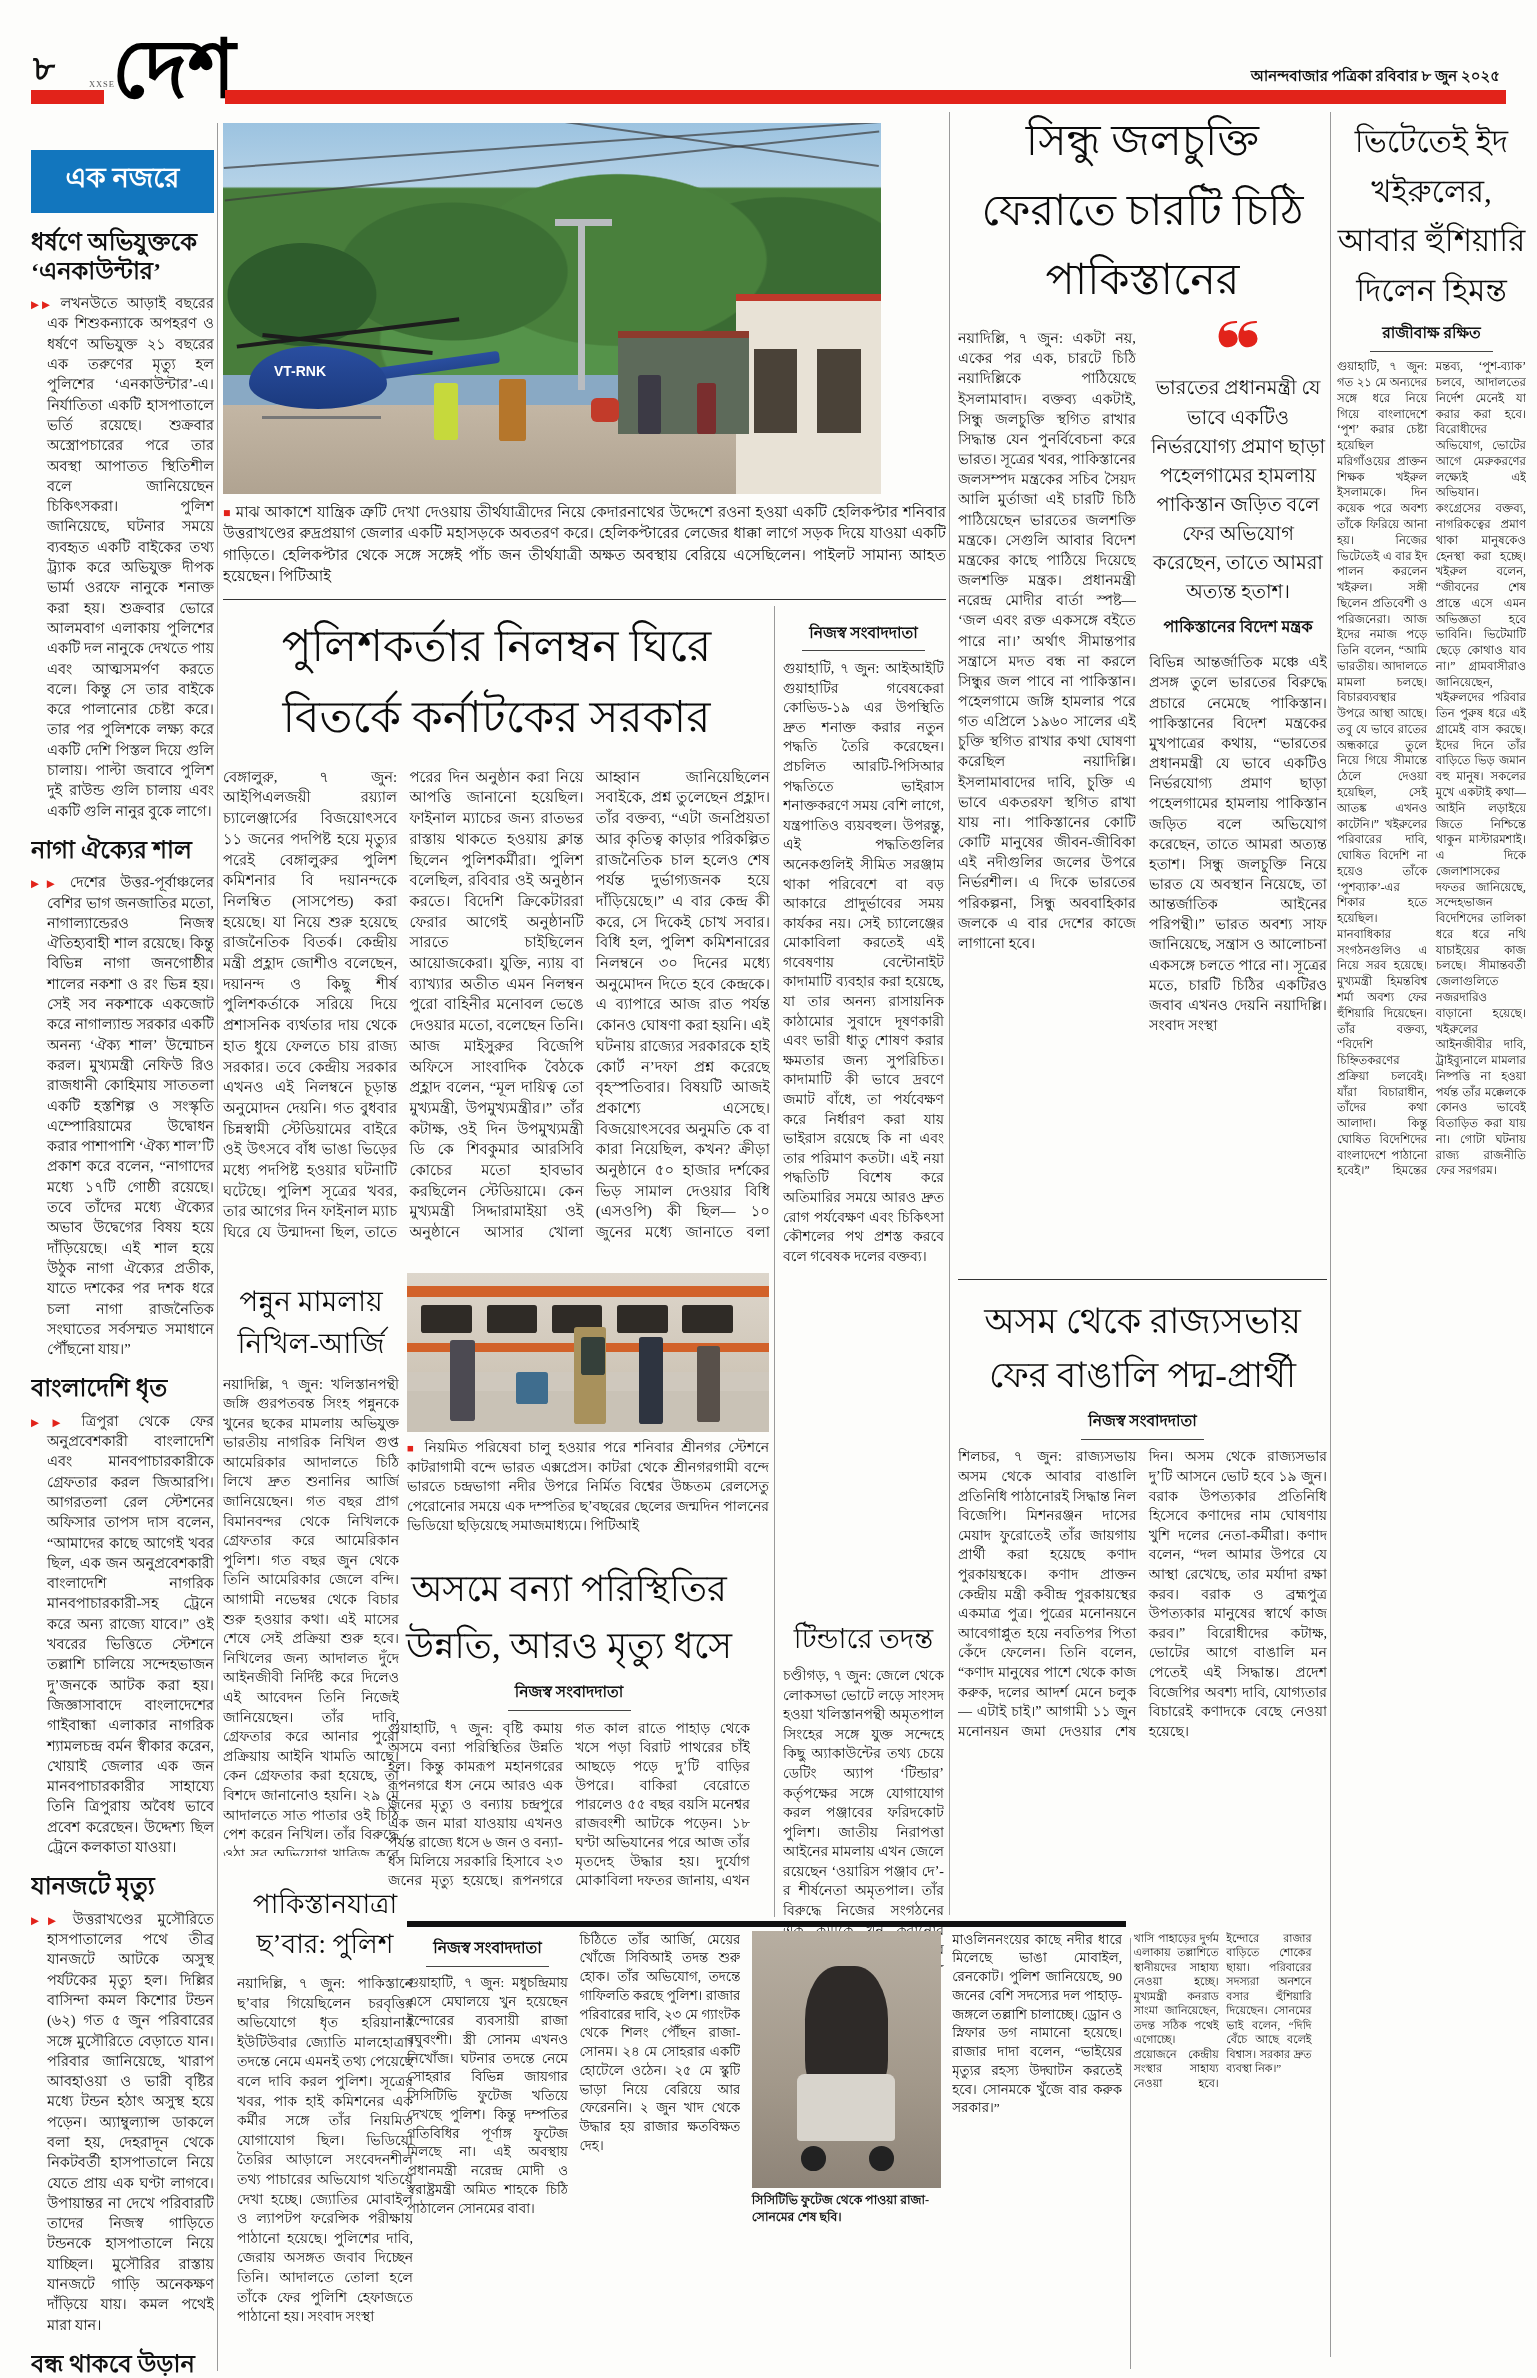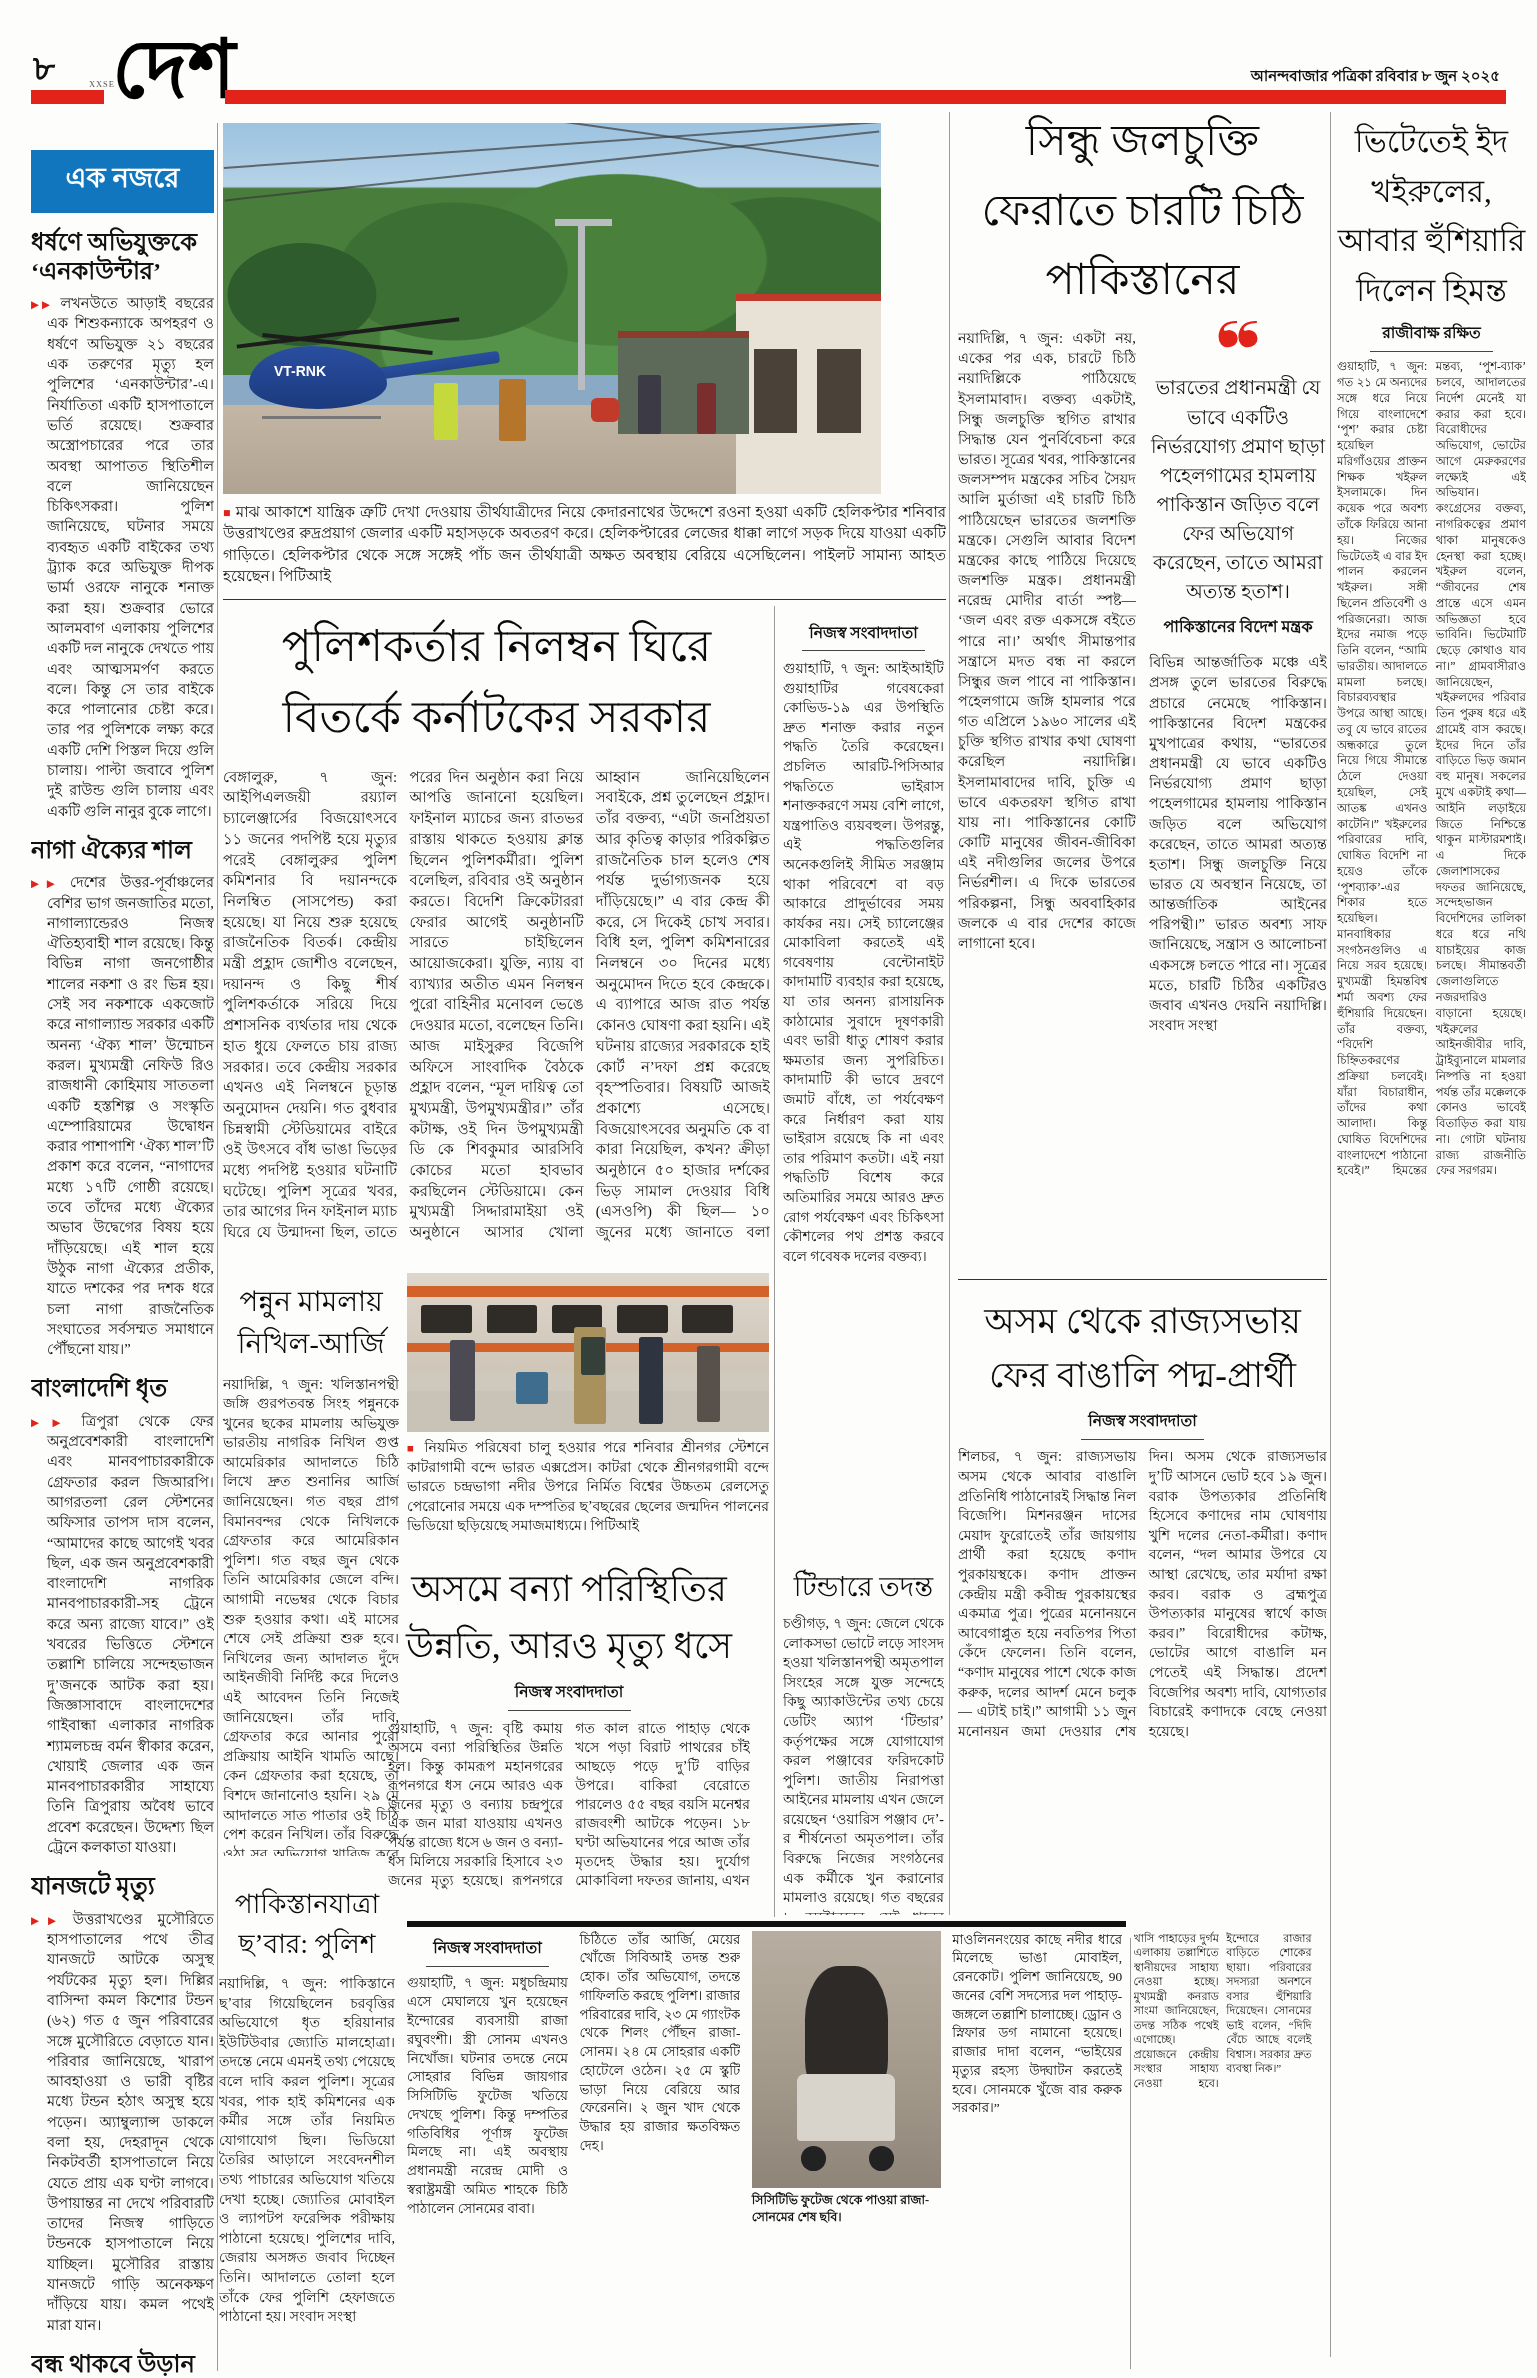--- a/index.html
+++ b/index.html
@@ -149,21 +149,21 @@
     <div class="hl" style="font-size:44px;line-height:1.62;">পুলিশকর্তার নিলম্বন ঘিরে বিতর্কে কর্নাটকের সরকার</div>
     <div class="body cols3" style="height:485px;margin-top:13.2px;">বেঙ্গালুরু, ৭ জুন: আইপিএলজয়ী রয়্যাল চ্যালেঞ্জার্সের বিজয়োৎসবে ১১ জনের পদপিষ্ট হয়ে মৃত্যুর পরেই বেঙ্গালুরুর পুলিশ কমিশনার বি দয়ানন্দকে নিলম্বিত (সাসপেন্ড) করা হয়েছে। যা নিয়ে শুরু হয়েছে রাজনৈতিক বিতর্ক। কেন্দ্রীয় মন্ত্রী প্রহ্লাদ জোশীও বলেছেন, দয়ানন্দ ও কিছু শীর্ষ পুলিশকর্তাকে সরিয়ে দিয়ে প্রশাসনিক ব্যর্থতার দায় থেকে হাত ধুয়ে ফেলতে চায় রাজ্য সরকার। তবে কেন্দ্রীয় সরকার এখনও এই নিলম্বনে চূড়ান্ত অনুমোদন দেয়নি। গত বুধবার চিন্নস্বামী স্টেডিয়ামের বাইরে ওই উৎসবে বাঁধ ভাঙা ভিড়ের মধ্যে পদপিষ্ট হওয়ার ঘটনাটি ঘটেছে। পুলিশ সূত্রের খবর, তার আগের দিন ফাইনাল ম্যাচ ঘিরে যে উন্মাদনা ছিল, তাতে পরের দিন অনুষ্ঠান করা নিয়ে আপত্তি জানানো হয়েছিল। ফাইনাল ম্যাচের জন্য রাতভর রাস্তায় থাকতে হওয়ায় ক্লান্ত ছিলেন পুলিশকর্মীরা। পুলিশ বলেছিল, রবিবার ওই অনুষ্ঠান করতে। বিদেশি ক্রিকেটাররা ফেরার আগেই অনুষ্ঠানটি সারতে চাইছিলেন আয়োজকেরা। যুক্তি, ন্যায় বা ব্যাখ্যার অতীত এমন নিলম্বন পুরো বাহিনীর মনোবল ভেঙে দেওয়ার মতো, বলেছেন তিনি। আজ মাইসুরুর বিজেপি অফিসে সাংবাদিক বৈঠকে প্রহ্লাদ বলেন, “মূল দায়িত্ব তো মুখ্যমন্ত্রী, উপমুখ্যমন্ত্রীর।” তাঁর কটাক্ষ, ওই দিন উপমুখ্যমন্ত্রী ডি কে শিবকুমার আরসিবি কোচের মতো হাবভাব করছিলেন স্টেডিয়ামে। কেন মুখ্যমন্ত্রী সিদ্দারামাইয়া ওই অনুষ্ঠানে আসার খোলা আহ্বান জানিয়েছিলেন সবাইকে, প্রশ্ন তুলেছেন প্রহ্লাদ। তাঁর বক্তব্য, “এটা জনপ্রিয়তা আর কৃতিত্ব কাড়ার পরিকল্পিত রাজনৈতিক চাল হলেও শেষ পর্যন্ত দুর্ভাগ্যজনক হয়ে দাঁড়িয়েছে।” এ বার কেন্দ্র কী করে, সে দিকেই চোখ সবার। বিধি হল, পুলিশ কমিশনারের নিলম্বনে ৩০ দিনের মধ্যে অনুমোদন দিতে হবে কেন্দ্রকে। এ ব্যাপারে আজ রাত পর্যন্ত কোনও ঘোষণা করা হয়নি। এই ঘটনায় রাজ্যের সরকারকে হাই কোর্ট ন’দফা প্রশ্ন করেছে বৃহস্পতিবার। বিষয়টি আজই প্রকাশ্যে এসেছে। বিজয়োৎসবের অনুমতি কে বা কারা নিয়েছিল, কখন? ক্রীড়া অনুষ্ঠানে ৫০ হাজার দর্শকের ভিড় সামাল দেওয়ার বিধি (এসওপি) কী ছিল— ১০ জুনের মধ্যে জানাতে বলা হয়েছে। অন্য দিকে, রাজ্য সরকার ওই ঘটনায় মৃতদের পরিবারের জন্য ক্ষতিপূরণ হিসেবে ১০ লক্ষ টাকা করে দেওয়ার কথা জানিয়েছে।</div>
   </div>
 
   <div class="abs" style="left:783px;top:615px;width:161px;">
     <div class="byline">নিজস্ব সংবাদদাতা</div>
     <div class="byline-rule"></div>
     <div class="body" style="font-size:14px;height:719px;">গুয়াহাটি, ৭ জুন: আইআইটি গুয়াহাটির গবেষকেরা কোভিড-১৯ এর উপস্থিতি দ্রুত শনাক্ত করার নতুন পদ্ধতি তৈরি করেছেন। প্রচলিত আরটি-পিসিআর পদ্ধতিতে ভাইরাস শনাক্তকরণে সময় বেশি লাগে, যন্ত্রপাতিও ব্যয়বহুল। উপরন্তু, এই পদ্ধতিগুলির অনেকগুলিই সীমিত সরঞ্জাম থাকা পরিবেশে বা বড় আকারে প্রাদুর্ভাবের সময় কার্যকর নয়। সেই চ্যালেঞ্জের মোকাবিলা করতেই এই গবেষণায় বেন্টোনাইট কাদামাটি ব্যবহার করা হয়েছে, যা তার অনন্য রাসায়নিক কাঠামোর সুবাদে দূষণকারী এবং ভারী ধাতু শোষণ করার ক্ষমতার জন্য সুপরিচিত। কাদামাটি কী ভাবে দ্রবণে জমাট বাঁধে, তা পর্যবেক্ষণ করে নির্ধারণ করা যায় ভাইরাস রয়েছে কি না এবং তার পরিমাণ কতটা। এই নয়া পদ্ধতিটি বিশেষ করে অতিমারির সময়ে আরও দ্রুত রোগ পর্যবেক্ষণ এবং চিকিৎসা কৌশলের পথ প্রশস্ত করবে বলে গবেষক দলের বক্তব্য।</div>
   </div>
 
-  <div class="abs" style="left:783px;top:1568px;width:161px;">
+  <div class="abs" style="left:783px;top:1620px;width:161px;">
     <div class="hl" style="font-size:27.4px;line-height:1.4;">টিন্ডারে তদন্ত</div>
     <div class="body" style="font-size:14px;height:301px;margin-top:7.6px;">চণ্ডীগড়, ৭ জুন: জেলে থেকে লোকসভা ভোটে লড়ে সাংসদ হওয়া খলিস্তানপন্থী অমৃতপাল সিংহের সঙ্গে যুক্ত সন্দেহে কিছু অ্যাকাউন্টের তথ্য চেয়ে ডেটিং অ্যাপ ‘টিন্ডার’ কর্তৃপক্ষের সঙ্গে যোগাযোগ করল পঞ্জাবের ফরিদকোট পুলিশ। জাতীয় নিরাপত্তা আইনের মামলায় এখন জেলে রয়েছেন ‘ওয়ারিস পঞ্জাব দে’-র শীর্ষনেতা অমৃতপাল। তাঁর বিরুদ্ধে নিজের সংগঠনের এক কর্মীকে খুন করানোর মামলাও রয়েছে। গত বছরের ৯ অক্টোবরের সেই খুনের ঘটনার তদন্তেই ডেটিং অ্যাপের তথ্য জোগাড় করার প্রক্রিয়া চলছে বলে সূত্রের খবর। সংবাদ সংস্থা</div>
   </div>
 
   <div class="abs" style="left:958px;top:106px;width:369px;">
     <div class="hl" style="font-size:43px;line-height:1.62;">সিন্ধু জলচুক্তি ফেরাতে চারটি চিঠি পাকিস্তানের</div>
     <div style="display:flex;gap:13.2px;margin-top:13.2px;">
       <div class="body" style="width:178px;height:937px;font-size:14.4px;">নয়াদিল্লি, ৭ জুন: একটা নয়, একের পর এক, চারটে চিঠি নয়াদিল্লিকে পাঠিয়েছে ইসলামাবাদ। বক্তব্য একটাই, সিন্ধু জলচুক্তি স্থগিত রাখার সিদ্ধান্ত যেন পুনর্বিবেচনা করে ভারত। সূত্রের খবর, পাকিস্তানের জলসম্পদ মন্ত্রকের সচিব সৈয়দ আলি মুর্তাজা এই চারটি চিঠি পাঠিয়েছেন ভারতের জলশক্তি মন্ত্রকে। সেগুলি আবার বিদেশ মন্ত্রকের কাছে পাঠিয়ে দিয়েছে জলশক্তি মন্ত্রক। প্রধানমন্ত্রী নরেন্দ্র মোদীর বার্তা স্পষ্ট— ‘জল এবং রক্ত একসঙ্গে বইতে পারে না।’ অর্থাৎ সীমান্তপার সন্ত্রাসে মদত বন্ধ না করলে সিন্ধুর জল পাবে না পাকিস্তান। পহেলগামে জঙ্গি হামলার পরে গত এপ্রিলে ১৯৬০ সালের এই চুক্তি স্থগিত রাখার কথা ঘোষণা করেছিল নয়াদিল্লি। ইসলামাবাদের দাবি, চুক্তি এ ভাবে একতরফা স্থগিত রাখা যায় না। পাকিস্তানের কোটি কোটি মানুষের জীবন-জীবিকা এই নদীগুলির জলের উপরে নির্ভরশীল। এ দিকে ভারতের পরিকল্পনা, সিন্ধু অববাহিকার জলকে এ বার দেশের কাজে লাগানো হবে।</div>
       <div style="width:178px;">
         <div class="quote-mark">❝</div>
@@ -213,21 +213,21 @@
   </div>
   <div class="abs caption-sm" style="left:407px;top:1438px;width:362px;height:115px;overflow:hidden;">নিয়মিত পরিষেবা চালু হওয়ার পরে শনিবার শ্রীনগর স্টেশনে কাটরাগামী বন্দে ভারত এক্সপ্রেস। কাটরা থেকে শ্রীনগরগামী বন্দে ভারতে চন্দ্রভাগা নদীর উপরে নির্মিত বিশ্বের উচ্চতম রেলসেতু পেরোনোর সময়ে এক দম্পতির ছ’বছরের ছেলের জন্মদিন পালনের ভিডিয়ো ছড়িয়েছে সমাজমাধ্যমে। পিটিআই</div>
 
   <div class="abs" style="left:388px;top:1561px;width:362px;">
     <div class="hl" style="font-size:36px;line-height:1.58;">অসমে বন্যা পরিস্থিতির উন্নতি, আরও মৃত্যু ধসে</div>
     <div class="byline">নিজস্ব সংবাদদাতা</div>
     <div class="byline-rule"></div>
     <div class="body cols2" style="height:178px;font-size:14px;line-height:1.36;">গুয়াহাটি, ৭ জুন: বৃষ্টি কমায় অসমে বন্যা পরিস্থিতির উন্নতি হল। কিন্তু কামরূপ মহানগরের রূপনগরে ধস নেমে আরও এক জনের মৃত্যু ও বন্যায় চন্দ্রপুরে এক জন মারা যাওয়ায় এখনও পর্যন্ত রাজ্যে ধসে ৬ জন ও বন্যা-ধস মিলিয়ে সরকারি হিসাবে ২৩ জনের মৃত্যু হয়েছে। রূপনগরে গত কাল রাতে পাহাড় থেকে খসে পড়া বিরাট পাথরের চাঁই আছড়ে পড়ে দু’টি বাড়ির উপরে। বাকিরা বেরোতে পারলেও ৫৫ বছর বয়সি মনেশ্বর রাজবংশী আটকে পড়েন। ১৮ ঘণ্টা অভিযানের পরে আজ তাঁর মৃতদেহ উদ্ধার হয়। দুর্যোগ মোকাবিলা দফতর জানায়, এখন ১২টি জেলার ৯৯৯টি গ্রাম বন্যা কবলিত। ক্ষতিগ্রস্ত ৩,৩৭,৩৫৮ জন। ১৩৩টি ত্রাণ শিবিরে আছেন ৩৬,৬৪২ জন। কাজিরাঙাতেও জল নামছে। ৬টি বনশিবির এলাকা জলের তলায়। গত ২৪ ঘণ্টায় ৫টি প্রাণী মারা গিয়েছে। উদ্ধার হয়েছে ২৯টি প্রাণী।</div>
   </div>
 
-  <div class="abs" style="left:219px;top:1885px;width:176px;">
+  <div class="abs" style="left:237px;top:1885px;width:176px;">
     <div class="hl" style="font-size:26.5px;line-height:1.5;">পাকিস্তানযাত্রা ছ’বার: পুলিশ</div>
     <div class="body" style="font-size:14px;height:377px;margin-top:9.5px;">নয়াদিল্লি, ৭ জুন: পাকিস্তানে ছ’বার গিয়েছিলেন চরবৃত্তির অভিযোগে ধৃত হরিয়ানার ইউটিউবার জ্যোতি মালহোত্রা। তদন্তে নেমে এমনই তথ্য পেয়েছে বলে দাবি করল পুলিশ। সূত্রের খবর, পাক হাই কমিশনের এক কর্মীর সঙ্গে তাঁর নিয়মিত যোগাযোগ ছিল। ভিডিয়ো তৈরির আড়ালে সংবেদনশীল তথ্য পাচারের অভিযোগ খতিয়ে দেখা হচ্ছে। জ্যোতির মোবাইল ও ল্যাপটপ ফরেন্সিক পরীক্ষায় পাঠানো হয়েছে। পুলিশের দাবি, জেরায় অসঙ্গত জবাব দিচ্ছেন তিনি। আদালতে তোলা হলে তাঁকে ফের পুলিশি হেফাজতে পাঠানো হয়। সংবাদ সংস্থা</div>
   </div>
 
   <div class="abs" style="left:407px;top:1921px;width:920px;height:452px;overflow:hidden;">
     <div class="blackbar" style="left:0;top:0;width:719px;"></div>
     <div style="display:flex;gap:11.4px;margin-top:9.5px;">
       <div style="width:161px;">
         <div class="byline">নিজস্ব সংবাদদাতা</div>
         <div class="byline-rule"></div>

